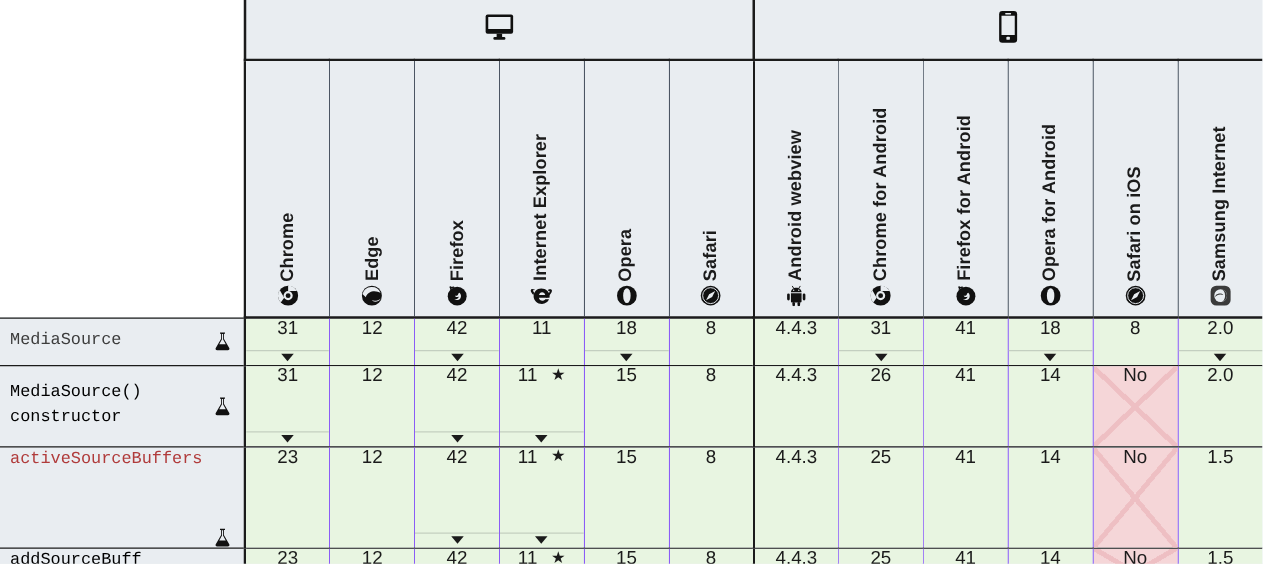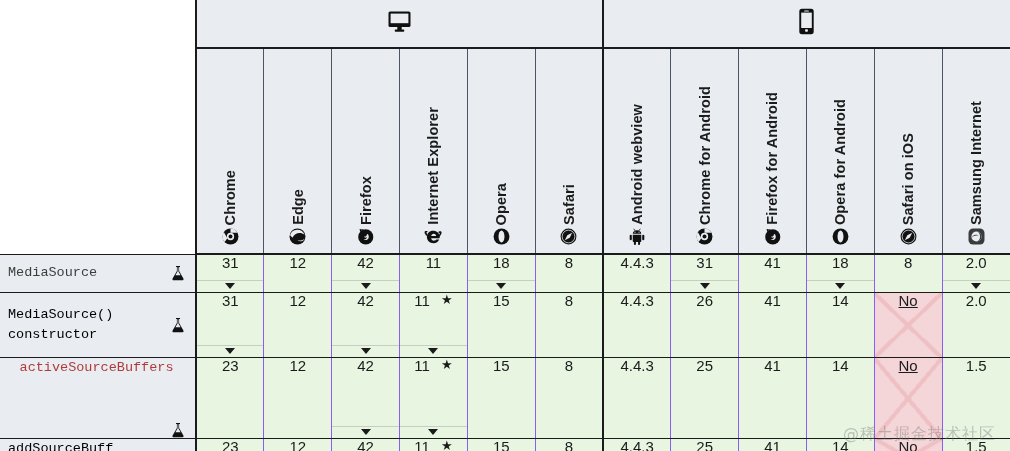--- a/index.html
+++ b/index.html
@@ -132,21 +132,20 @@
   }
   td.sup.grp-start { border-left: 2px solid #1b1b1b; }
   td.sup.grp-end   { border-right: 2px solid #1b1b1b; }
   td.sup.last      { border-right: none; }
 
   td.sup.no {
     background: #f5d6d8;
     background-image:
       linear-gradient(to top right, transparent calc(50% - 2px), #eebfc3 calc(50% - 2px), #eebfc3 calc(50% + 2px), transparent calc(50% + 2px)),
       linear-gradient(to bottom right, transparent calc(50% - 2px), #eebfc3 calc(50% - 2px), #eebfc3 calc(50% + 2px), transparent calc(50% + 2px));
-    text-decoration: underline;
   }
 
   .sup-inner {
     position: relative;
     height: 100%;
     display: flex;
     align-items: flex-start;
     justify-content: center;
   }
   .sup-val {
@@ -568,21 +567,21 @@
           </td>
         <td class="sup last">
             <div class="sup-inner">
               <span class="sup-val">2.0</span>
             </div>
           </td>
       </tr>
 
       <tr class="r2">
         <td class="feature-cell">
-          <div class="feat-wrap" style="flex-direction:column;align-items:center;">
+          <div class="feat-wrap" style="flex-direction:column;align-items:flex-start;">
             <span class="feat-name highlight">activeSourceBuffers</span>
             <span class="flask-icon" style="align-self:flex-end;margin-left:0;">
               <svg width="14" height="16" viewBox="0 0 14 16">
                   <path d="M5 1 L9 1 L9 2 L8.1 2 L8.1 6 L12.4 13.4 C12.9 14.3 12.3 15.2 11.3 15.2 L2.7 15.2 C1.7 15.2 1.1 14.3 1.6 13.4 L5.9 6 L5.9 2 L5 2 Z" fill="#111"></path>
                   <path d="M6.6 2.2 L7.4 2.2 L7.4 6.4 L9.6 10.3 L4.4 10.3 L6.6 6.4Z" fill="#e9edf1"></path>
                 </svg>
             </span>
           </div>
         </td>
         <td class="sup grp-start">
@@ -723,14 +722,13 @@
         <td class="sup last">
             <div class="sup-inner">
               <span class="sup-val">1.5</span>
             </div>
           </td>
       </tr>
 
     </tbody>
   </table>
 
-  <div class="watermark">@稀土掘金技术社区</div>
 </div>
 
 </body></html>

